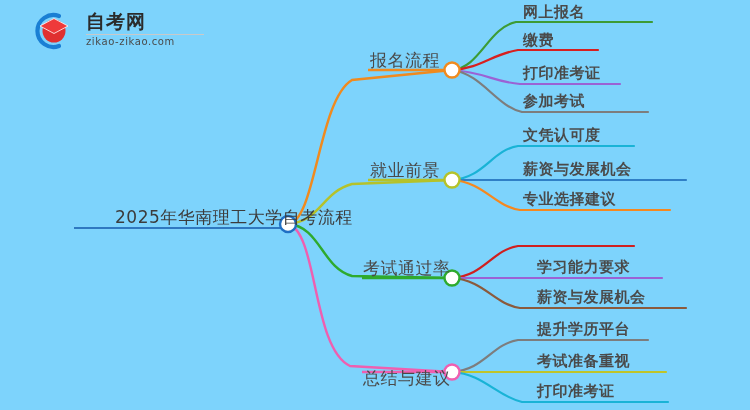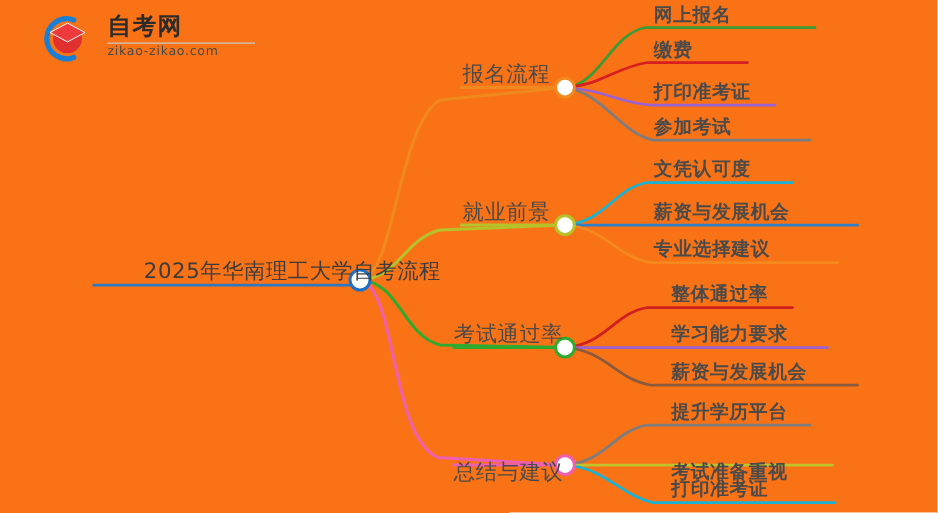--- a/index.html
+++ b/index.html
@@ -7,21 +7,21 @@
     padding: 0;
     background: #ffffff;
   }
   body {
     font-family: "DejaVu Sans", "Liberation Sans", sans-serif;
   }
   #canvas {
     position: relative;
     width: 750px;
     height: 410px;
-    background: #f97316;
+    background: #7dd3fc;
     overflow: hidden;
   }
   #mindmap-svg {
     position: absolute;
     left: 0;
     top: 0;
     width: 750px;
     height: 410px;
   }
 
@@ -161,21 +161,20 @@
 
   <div class="node-label leaf-label" style="left:523px; top:5px;">网上报名</div>
   <div class="node-label leaf-label" style="left:523px; top:33px;">缴费</div>
   <div class="node-label leaf-label" style="left:523px; top:66px;">打印准考证</div>
   <div class="node-label leaf-label" style="left:523px; top:94px;">参加考试</div>
 
   <div class="node-label leaf-label" style="left:523px; top:128px;">文凭认可度</div>
   <div class="node-label leaf-label" style="left:523px; top:192px;">专业选择建议</div>
   <div class="node-label leaf-label" style="left:523px; top:162px;">薪资与发展机会</div>
 
-  <div class="node-label leaf-label" style="left:537px; top:228px;">整体通过率</div>
   <div class="node-label leaf-label" style="left:537px; top:260px;">学习能力要求</div>
   <div class="node-label leaf-label" style="left:537px; top:290px;">薪资与发展机会</div>
 
   <div class="node-label leaf-label" style="left:537px; top:322px;">提升学历平台</div>
-  <div class="node-label leaf-label" style="left:537px; top:370px;text-align:right;">考试准备重视</div>
+  <div class="node-label leaf-label" style="left:537px; top:354px;text-align:right;">考试准备重视</div>
   <div class="node-label leaf-label" style="left:537px; top:384px;">打印准考证</div>
 
 </div>
 
 </body></html>

